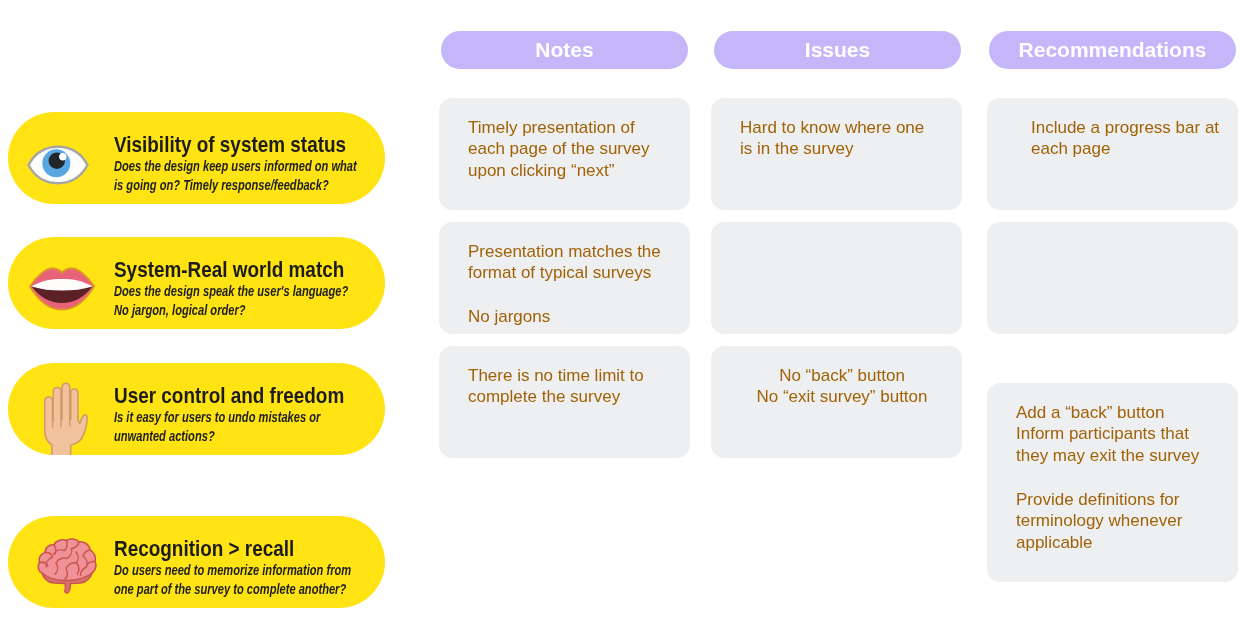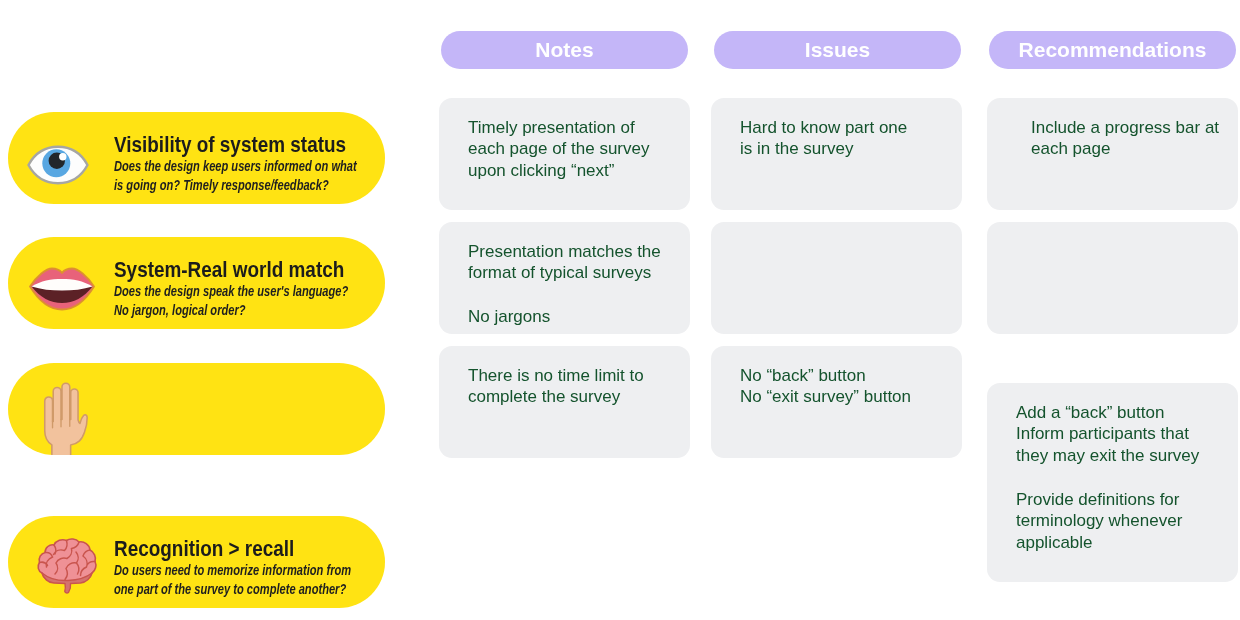--- a/index.html
+++ b/index.html
@@ -33,21 +33,21 @@
     position: absolute; top: 31px; height: 38px; border-radius: 19px;
     background: #C4B6F8; color: #ffffff; font-weight: bold; font-size: 21px;
     display: flex; align-items: center; justify-content: center;
   }
 
   
   .cell {
     position: absolute; width: 251px; height: 112px;
     background: #EEEFF1; border-radius: 13px;
     box-sizing: border-box; padding: 18.5px 18px 0 29px;
-    font-size: 17px; line-height: 21.7px; color: #14532d;
+    font-size: 17px; line-height: 21.7px; color: #a16207;
     white-space: pre-line;
   }
 </style>
 </head>
 <body>
 
 <div class="canvas">
 
   <div class="colhead" style="left:441px; width:247px;">
     <span>Notes</span>
@@ -90,55 +90,60 @@
     </div>
   </div>
 
   <div class="pill" style="top:363px;">
     <span class="icon" style="left:34px; top:19px;">
       <svg width="46" height="74" viewBox="0 0 46 76">
         <path d="M9.5 76 L9.5 64.5 C4.8 61.5 2.2 56.5 2.2 50 L2.2 19.4 A4 4 0 0 1 10.2 19.4 L10.2 40.5 L10.9 40.5 L10.9 9.6 A4 4 0 0 1 18.9 9.6 L18.9 38.5 L19.9 38.5 L19.9 5.2 A4 4 0 0 1 27.9 5.2 L27.9 38.5 L28.9 38.5 L28.9 10.95 A3.75 3.75 0 0 1 36.4 10.95 L36.4 38.8 C36.8 40.6 37.4 41.9 38.3 42.6 C39.1 39.3 40.4 36.2 42.1 34.4 C43.6 32.9 45.8 33.9 45.8 36.4 C45.8 40.5 44.8 46.5 43 51.5 C41.6 55.6 39.8 58.7 37.6 60.7 C35.2 62.9 31.8 64.3 28.8 64.7 L28.8 76 Z" fill="#f2c29d" stroke="#d09a69" stroke-width="1.6" stroke-linejoin="round"></path>
         <path d="M10.2 40.5 L10.2 47 M18.9 38.5 L18.9 46 M27.9 38.5 L27.9 45.5" stroke="#d09a69" stroke-width="1.4" fill="none" stroke-linecap="round"></path>
       </svg>
     </span>
+    <div class="txt">
+      <div class="title">User control and freedom</div>
+      <div class="question">Is it easy for users to undo mistakes or
+unwanted actions?</div>
+    </div>
   </div>
 
   <div class="pill" style="top:516px;">
     <span class="icon" style="left:26px; top:21px;">
       <svg width="64" height="58" viewBox="0 0 64 58">
         <path d="M8 36 C4 34 3 29 5.5 25.5 C4 21 7 16.5 11 15.5 C11 10.5 15.5 7 20 8 C22 3.5 28 1.5 32.5 3.5 C36 1 42 1.5 45 5 C50 4 55.5 7.5 56 13 C60 15 62.5 20 61 24.5 C63 28.5 61.5 33.5 58 36 C56.5 41 52 44.5 46.5 44.5 L20 44.5 C14 44.5 9.5 41 8 36 Z" fill="#ef9196" stroke="#c9554e" stroke-width="1.6"></path>
         <path d="M8 36 C14 41 24 44 34 43.5 C44 43 53 40 58 36 C56.5 41 52 45.5 46.5 46 L36.5 46.5 C37 50 36 53 34.5 55.5 C33 56.5 31.5 56 30.8 54.5 C31.5 51.5 31.5 49 31 46.5 L20 46 C14 46 9.5 41 8 36 Z" fill="#d4726f" stroke="#c9554e" stroke-width="1.4" stroke-linejoin="round"></path>
         <path d="M20 8 C22 11 22.5 14 21 17 M11 15.5 C14.5 15 17.5 17 18.5 20 C14 22 11.5 26 12.5 30 M5.5 25.5 C9 24.5 12 26 13.5 28.5 M32.5 3.5 C33.5 7 33 11 30.5 13.5 C26 12 21.5 13.5 19.5 17.5 M45 5 C44 8.5 41 11 37.5 11.5 C38.5 15.5 36.5 19.5 33 21.5 C28.5 20 24 22 22 26 C24.5 29.5 24 34 21 37 M56 13 C52.5 13.5 50 16 49 19 C52.5 21.5 54 26 52.5 30 M61 24.5 C57.5 24 54.5 25.5 53 28 M42 15 C44.5 18 45 22.5 42.5 26 C38 25 33.5 27.5 32 31.5 C34 35 33.5 39.5 31 42.5 M52.5 30 C49 31.5 46.5 35 46.5 38.5 M42.5 26 C45 29 45.5 33.5 43.5 37" fill="none" stroke="#c9554e" stroke-width="1.5" stroke-linecap="round"></path>
       </svg>
     </span>
     <div class="txt">
       <div class="title">Recognition &gt; recall</div>
       <div class="question">Do users need to memorize information from
 one part of the survey to complete another?</div>
     </div>
   </div>
 
   <div class="cell" style="left:439px; top:98px;">Timely presentation of
 each page of the survey
 upon clicking “next”</div>
-  <div class="cell" style="left:711px; top:98px;">Hard to know part one
+  <div class="cell" style="left:711px; top:98px;">Hard to know where one
 is in the survey</div>
   <div class="cell" style="left:987px; top:98px;padding-left:44px;">Include a progress bar at
 each page</div>
 
   <div class="cell" style="left:439px; top:222px;">Presentation matches the
 format of typical surveys
 
 No jargons</div>
   <div class="cell" style="left:711px; top:222px;"></div>
   <div class="cell" style="left:987px; top:222px;"></div>
 
   <div class="cell" style="left:439px; top:346px;">There is no time limit to
 complete the survey</div>
-  <div class="cell" style="left:711px; top:346px;">No “back” button
+  <div class="cell" style="left:711px; top:346px;text-align:center;">No “back” button
 No “exit survey” button</div>
   <div class="cell" style="left:987px; top:346px;margin-top:37px;">Add a “back” button
 Inform participants that
 they may exit the survey
 by closing the page</div>
 
   <div class="cell" style="left:987px; top:470px;">Provide definitions for
 terminology whenever
 applicable</div>
 

